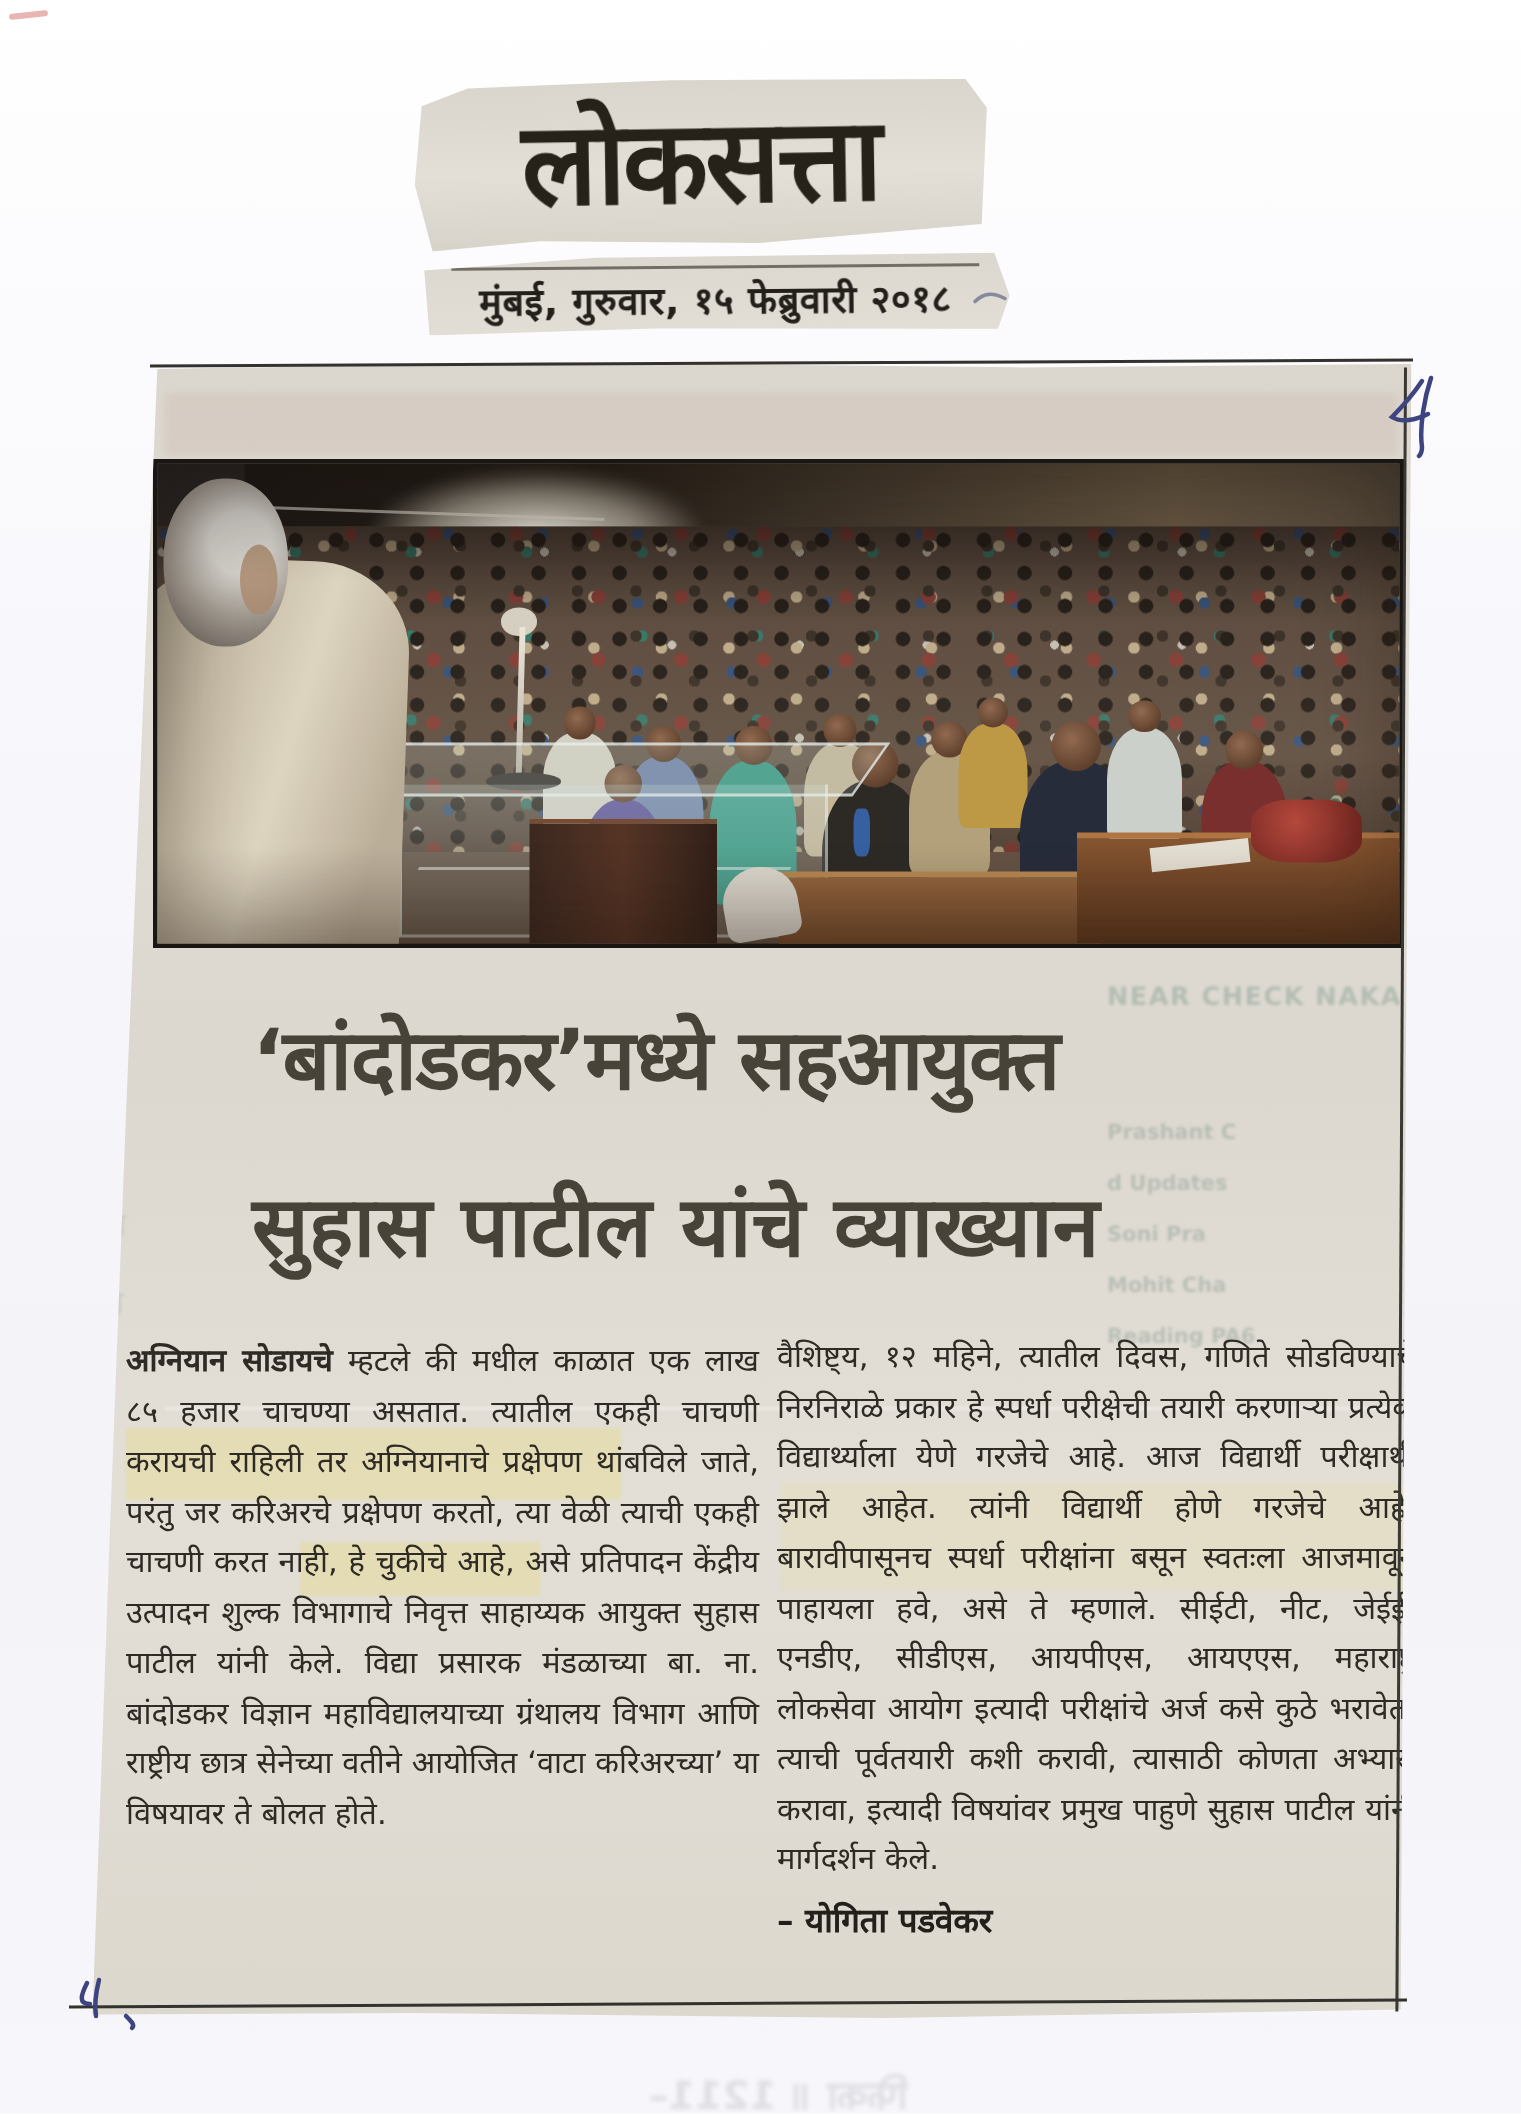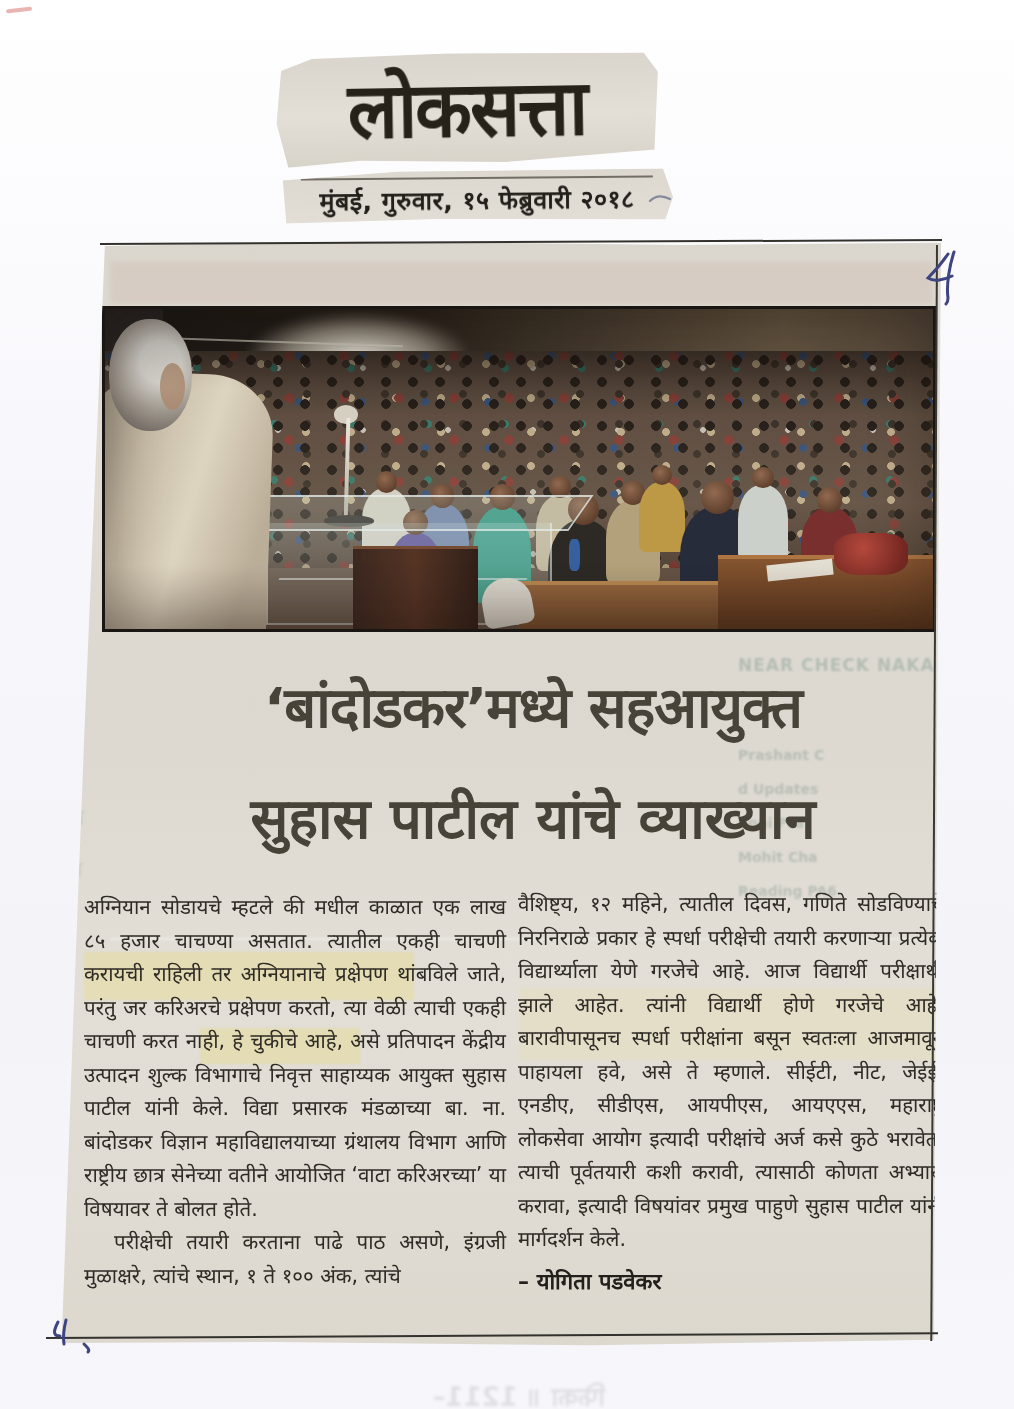--- a/index.html
+++ b/index.html
@@ -115,34 +115,34 @@
   .speaker-head{position:absolute;left:.5%;top:3%;width:10%;height:35%;z-index:6;
     background:radial-gradient(circle at 62% 38%,#d8d4cd 0 24%,#a59d92 55%,#7d736a 80%,#564e44);
     border-radius:48%;}
   .speaker-head::after{content:'';position:absolute;right:8%;top:40%;width:30%;height:42%;
     background:#b08866;border-radius:50%;opacity:.8;}
   .ph-vignette{position:absolute;inset:0;z-index:7;pointer-events:none;
     box-shadow:inset 0 0 60px rgba(30,15,5,.35);
     background:linear-gradient(180deg,rgba(0,0,0,.18),rgba(0,0,0,0) 25%,rgba(0,0,0,0) 80%,rgba(40,20,10,.22));}
   
   .headline{left:118px;top:416px;width:730px;color:#474339;font-weight:bold;
-    font-size:56px;line-height:111px;letter-spacing:-1px;z-index:3;text-align:center;}
+    font-size:56px;line-height:111px;letter-spacing:-1px;z-index:3;}
   .headline .hl2{letter-spacing:0;}
   
   .ghost{color:#85988e;filter:blur(1px);font-weight:bold;}
   .ghost-right{left:688px;top:412px;width:215px;opacity:.42;font-size:14px;line-height:34px;}
   .ghost-right .g0{font-size:17px;letter-spacing:1px;margin-bottom:56px;color:#7d978c;}
   .ghost-left-col{left:8px;top:400px;width:34px;opacity:.28;font-size:22px;line-height:52px;color:#8f9288;filter:blur(1px);text-align:center;}
   .ghost-bottom{left:185px;top:1378px;width:420px;opacity:.25;font-size:26px;font-weight:bold;color:#959ba5;
     filter:blur(1.5px);transform:scaleX(-1);}
   
   .bodycol{font-size:20.5px;line-height:33.5px;color:#2e2a24;text-align:justify;z-index:2;}
   .col1{left:34px;top:655px;width:422px;}
   .col2{left:468px;top:652px;width:426px;}
-  .lead{font-weight:normal;}
+  .lead{font-weight:bold;}
   .p2{text-indent:30px;margin-top:0;}
   .byline{margin-top:8px;font-weight:bold;font-size:22px;padding-right:6px;color:#23201b;}
   .hl-yellow{background:rgba(233,219,120,.35);filter:blur(1px);z-index:1;}
   .hy1{left:34px;top:716px;width:330px;height:48px;}
   .hy2{left:150px;top:792px;width:160px;height:36px;}
   .hy3{left:470px;top:752px;width:440px;height:72px;background:rgba(233,222,140,.18);}
   
   .pen{stroke:#3d4480;stroke-width:3;fill:none;stroke-linecap:round;}
   .pen-topright{left:918px;top:248px;width:52px;height:58px;}
   .pen-bottomleft{left:44px;top:1316px;width:70px;height:40px;}
@@ -218,21 +218,20 @@
     <div>Reading PA6</div>
   </div>
   <div class="abs ghost-left-col">मो क त्र ख ल</div>
 
   <div class="abs hl-yellow hy1"></div>
   <div class="abs hl-yellow hy2"></div>
   <div class="abs hl-yellow hy3"></div>
 
   <div class="abs bodycol col1">
     <p style="margin:0"><span class="lead">अग्नियान सोडायचे</span><span> म्हटले की मधील काळात एक लाख ८५ हजार चाचण्या असतात. त्यातील एकही चाचणी करायची राहिली तर अग्नियानाचे प्रक्षेपण थांबविले जाते, परंतु जर करिअरचे प्रक्षेपण करतो, त्या वेळी त्याची एकही चाचणी करत नाही, हे चुकीचे आहे, असे प्रतिपादन केंद्रीय उत्पादन शुल्क विभागाचे निवृत्त साहाय्यक आयुक्त सुहास पाटील यांनी केले. विद्या प्रसारक मंडळाच्या बा. ना. बांदोडकर विज्ञान महाविद्यालयाच्या ग्रंथालय विभाग आणि राष्ट्रीय छात्र सेनेच्या वतीने आयोजित ‘वाटा करिअरच्या’ या विषयावर ते बोलत होते.</span></p>
-    <p class="p2" style="margin:0">परीक्षेची तयारी करताना पाढे पाठ असणे, इंग्रजी मुळाक्षरे, त्यांचे स्थान, १ ते १०० अंक, त्यांचे</p>
   </div>
   <div class="abs bodycol col2">
     <p style="margin:0">वैशिष्ट्य, १२ महिने, त्यातील दिवस, गणिते सोडविण्याचे निरनिराळे प्रकार हे स्पर्धा परीक्षेची तयारी करणाऱ्या प्रत्येक विद्यार्थ्याला येणे गरजेचे आहे. आज विद्यार्थी परीक्षार्थी झाले आहेत. त्यांनी विद्यार्थी होणे गरजेचे आहे. बारावीपासूनच स्पर्धा परीक्षांना बसून स्वतःला आजमावून पाहायला हवे, असे ते म्हणाले. सीईटी, नीट, जेईई, एनडीए, सीडीएस, आयपीएस, आयएएस, महाराष्ट्र लोकसेवा आयोग इत्यादी परीक्षांचे अर्ज कसे कुठे भरावेत, त्याची पूर्वतयारी कशी करावी, त्यासाठी कोणता अभ्यास करावा,  इत्यादी विषयांवर प्रमुख पाहुणे सुहास पाटील यांनी मार्गदर्शन केले.</p>
     <div class="byline">– योगिता पडवेकर</div>
   </div>
 </div>
 
 <div class="abs edge-top"></div>
 <div class="abs edge-right"></div>
 <div class="abs edge-bottom"></div>

